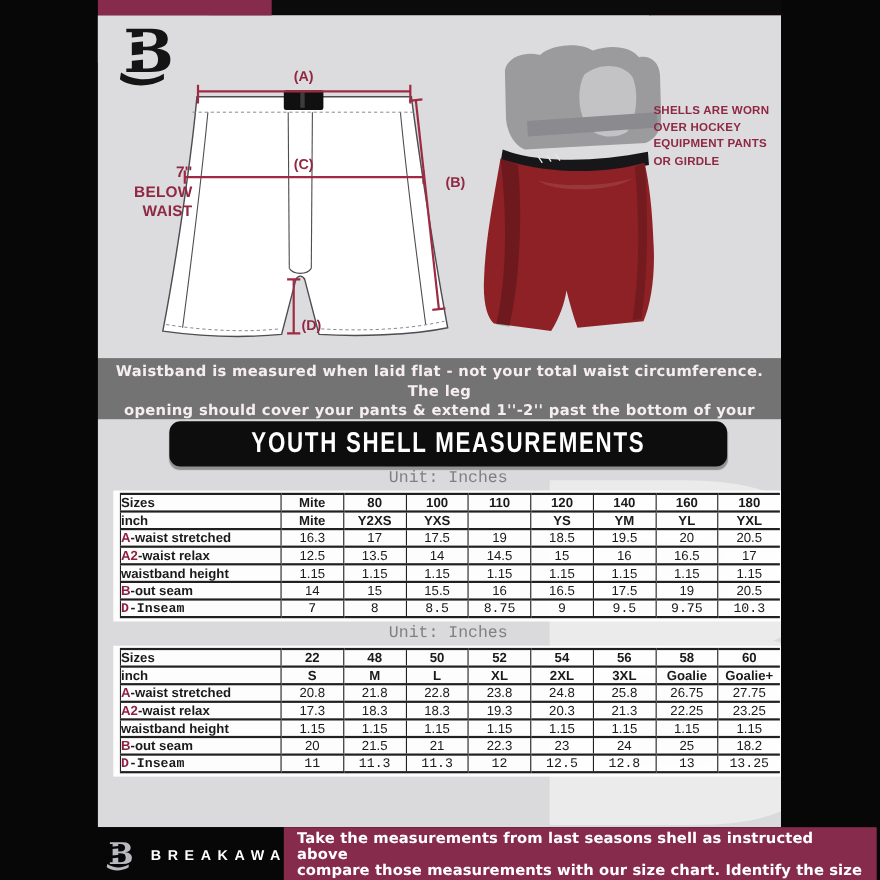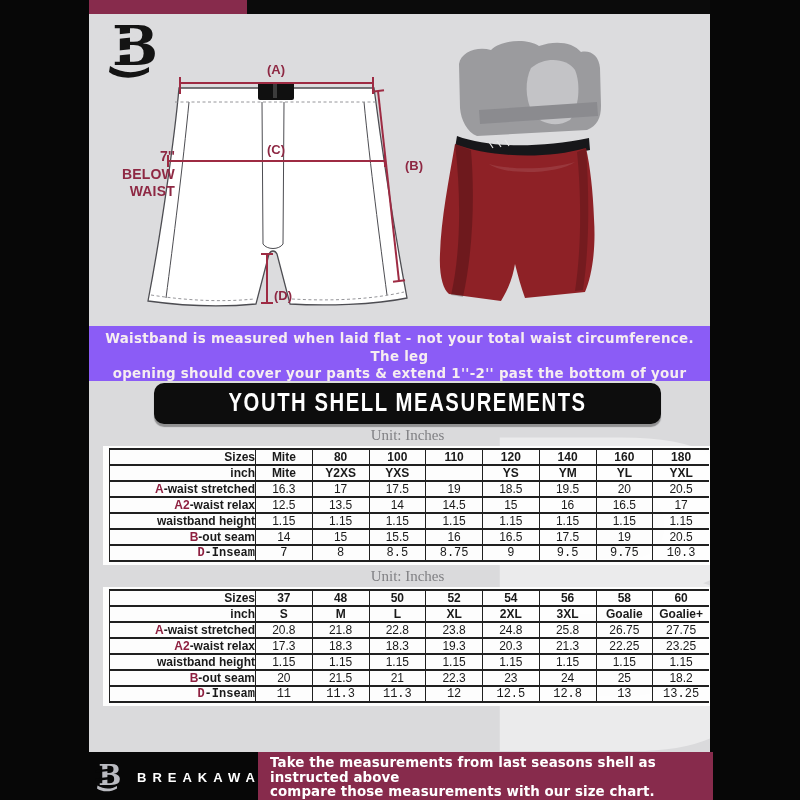--- a/index.html
+++ b/index.html
@@ -21,54 +21,54 @@
 
   
   .diagram-sec{left:89px;top:14px;width:621px;height:312px;background:#dcdcde;}
   .diagram-svg{position:absolute;left:0;top:0;}
   .below-waist{left:20px;top:134px;width:66px;text-align:right;font-size:14px;font-weight:700;
       color:#8e2843;line-height:1.25;letter-spacing:.2px;}
   .shells-note{left:505px;top:80px;width:114px;font-size:10.5px;font-weight:700;color:#8e2843;
       line-height:1.45;letter-spacing:.2px;}
 
   
-  .banner{left:89px;top:326px;width:621px;height:55px;background:#8b5cf6;color:#f6edf1;
+  .banner{left:89px;top:326px;width:621px;height:55px;background:#737373;color:#f6edf1;
       text-align:center;font-family:"DejaVu Sans",sans-serif;font-size:13.4px;font-weight:700;
       letter-spacing:.3px;line-height:17.5px;padding-top:4px;box-sizing:border-box;}
 
   
   .tables-sec{left:89px;top:381px;width:621px;height:371px;background:#dadadc;overflow:hidden;}
   .watermark{position:absolute;right:-78px;top:6px;font-family:"DejaVu Sans",sans-serif;
       font-weight:700;font-size:430px;line-height:1;color:rgba(255,255,255,.45);z-index:0;}
   .tables-inner{position:relative;z-index:1;padding-left:16px;}
   .sec-title-wrap{text-align:center;margin:2px 0 0 0;}
   .sec-title{display:inline-block;background:#0d0d0d;color:#fff;border-radius:10px;
       padding:4px 24px 6px 24px;box-shadow:0 3px 1px rgba(10,10,10,.35);}
   .sec-title span{display:inline-block;font-size:26px;font-weight:700;letter-spacing:2px;
       transform:scaleX(.78);white-space:nowrap;}
-  .unit{text-align:center;font-family:Liberation Serif, serif;font-size:15px;color:#808084;
+  .unit{text-align:center;font-family:Liberation Mono, monospace;font-size:15px;color:#808084;
       margin:2px 0 2px 0;height:18px;line-height:18px;}
   .table-panel{background:rgba(255,255,255,.93);margin-left:-2px;width:621px;box-sizing:border-box;
       padding:2px 24px 3px 6px;}
   table.sizes{border-collapse:collapse;table-layout:fixed;width:591px;}
   table.sizes tr{height:16px;}
   table.sizes th,table.sizes td{border:solid #202020;border-width:2px 1px 0 1px;
       font-size:12px;color:#1a1a1a;padding:0;vertical-align:middle;}
   table.sizes tr:last-child th,table.sizes tr:last-child td{border-bottom-width:2px;font-family:Liberation Mono, monospace;}
   table.sizes td:last-child{border-right:0;}
-  th.rowlab{width:145px;text-align:right;padding-left:36px;font-weight:700;}
+  th.rowlab{width:145px;text-align:left;padding-left:36px;font-weight:700;}
   th.rowlab .pfx{color:#8e2040;}
   td.val{text-align:center;font-weight:400;width:55.75px;}
   tr.hdr td.val{font-weight:700;text-align:center;}
 
   
   .footer{left:0;top:752px;width:800px;height:48px;background:#070707;}
   .brand{position:absolute;left:95px;top:8px;height:34px;display:flex;align-items:center;}
   .brand-name{color:#fff;font-size:13px;font-weight:700;letter-spacing:6px;margin-left:12px;}
-  .footer-note{position:absolute;left:258px;top:0;width:455px;height:48px;background:#872b4c;
+  .footer-note{position:absolute;left:258px;top:0;width:539px;height:48px;background:#872b4c;
       color:#fff;box-sizing:border-box;padding:4px 8px 0 12px;font-family:"DejaVu Sans",sans-serif;
       font-size:13.4px;font-weight:700;line-height:14.6px;letter-spacing:.1px;}
 </style>
 </head>
 <body>
 
 <div class="page">
 
   <div class="abs header">
     <div class="abs logo-bg"></div>
@@ -139,20 +139,26 @@
         <path d="M366 130 C360 165 352 205 351 240 C350 262 354 275 360 280 L412 287 C420 274 424 262 426 250 C429 262 432 273 436 284 L496 278 C503 262 507 235 505 205 C504 176 501 152 497 134 C455 146 400 143 366 130 Z" fill="#8e2126"></path>
         <path d="M366 130 C372 180 372 238 362 281 L374 283 C384 238 386 182 382 136 Z" fill="rgba(0,0,0,0.22)"></path>
         <path d="M497 134 C500 176 501 230 494 276 L486 277 C493 230 492 178 488 138 Z" fill="rgba(0,0,0,0.18)"></path>
         <path d="M400 150 C420 156 460 156 486 148 C470 160 416 162 400 150 Z" fill="rgba(255,255,255,0.10)"></path>
         <path d="M400 128 L404 134 M408 127 L412 133 M416 126 L420 132" stroke="#e8e8e8" stroke-width="1.2" fill="none"></path>
       </g>
     </svg>
     <div class="abs below-waist">
         <div>7'' BELOW</div>
         <div>WAIST</div>
+      </div>
+    <div class="abs shells-note">
+        <div>SHELLS ARE WORN</div>
+        <div>OVER HOCKEY</div>
+        <div>EQUIPMENT PANTS</div>
+        <div>OR GIRDLE</div>
       </div>
   </div>
 
   <div class="abs banner">
       <div>Waistband is measured when laid flat - not your total waist circumference. The leg</div>
       <div>opening should cover your pants &amp; extend 1''-2'' past the bottom of your pant/girdle.</div>
       <div>Shell comes with an adjustable belt to cinch the waist</div>
     </div>
 
   <div class="abs tables-sec">
@@ -246,21 +252,21 @@
               </tr>
             </tbody>
         </table>
       </div>
       <div class="unit">Unit: Inches</div>
       <div class="table-panel">
         <table class="sizes">
           <tbody>
               <tr class="hdr">
                 <th class="rowlab">Sizes</th>
-                <td class="val">37</td>
+                <td class="val">22</td>
                 <td class="val">48</td>
                 <td class="val">50</td>
                 <td class="val">52</td>
                 <td class="val">54</td>
                 <td class="val">56</td>
                 <td class="val">58</td>
                 <td class="val">60</td>
               </tr>
               <tr class="hdr">
                 <th class="rowlab">inch</th>

